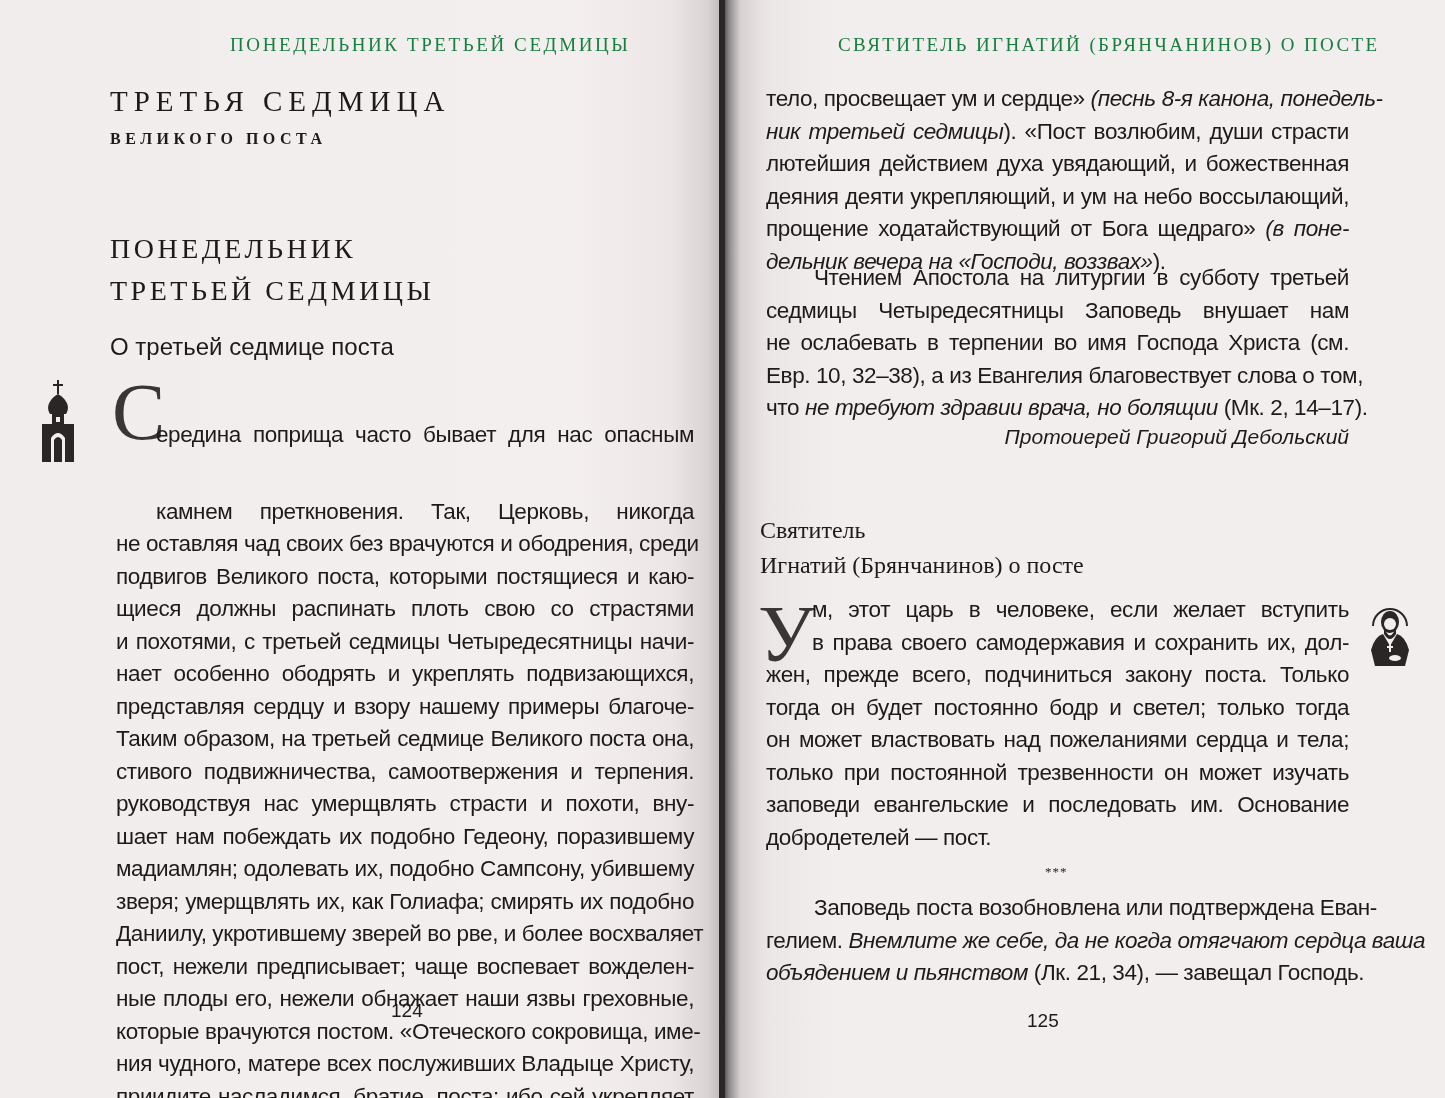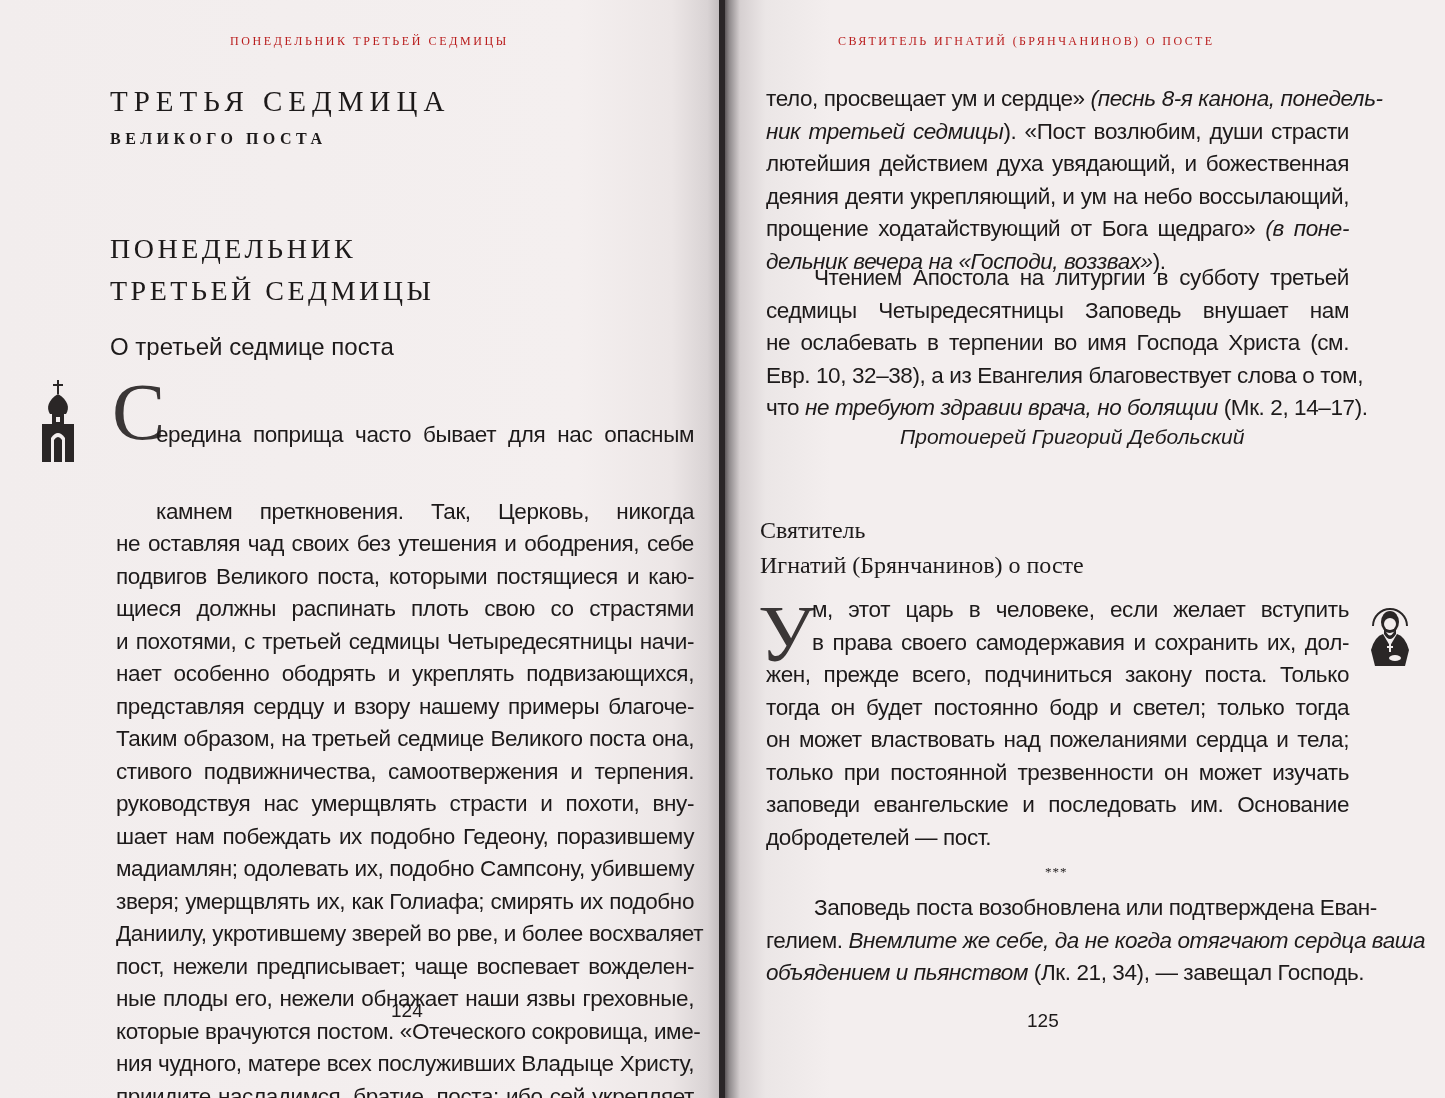--- a/index.html
+++ b/index.html
@@ -14,22 +14,22 @@
     position:absolute; top:0; height:1098px;
     background:#f3eeee;
   }
   .page-left { left:0; width:722px;
     background:linear-gradient(to right,#f2eded 0%,#f4efef 80%,#ece6e6 93%,#d9d3d4 98%,#bdb7b9 100%); }
   .page-right { left:722px; width:723px;
     background:linear-gradient(to right,#3a3538 0%,#8f8a8c 1%,#d6d0d1 2.5%,#ebe6e6 6%,#f3eeee 15%,#f3eeee 100%); }
   .gutter { position:absolute; left:719px; top:0; width:6px; height:1098px; background:#2a2628; }
 
   .running-head {
-    position:absolute; font-size:12px; letter-spacing:2.6px; text-transform:uppercase;
-    color:#b91c1c; white-space:nowrap;
+    position:absolute; font-size:19px; letter-spacing:2.6px; text-transform:uppercase;
+    color:#15803d; white-space:nowrap;
   }
   .rh-left { left:230px; top:34px; }
   .rh-right { left:838px; top:34px; letter-spacing:2.4px; }
 
   .centered { position:absolute; white-space:nowrap; }
   .title-1 { left:110px; width:580px; top:85px; font-size:29px; letter-spacing:6px; }
   .title-2 { left:110px; width:580px; top:130px; font-size:16px; letter-spacing:4.5px; font-weight:bold; }
   .title-3 { left:110px; width:580px; top:228px; font-size:28px; letter-spacing:3.5px; line-height:42px; }
   .sub-left { left:110px; width:580px; top:333px; font-size:24px; font-family:"Liberation Sans","DejaVu Sans",sans-serif; font-stretch:condensed; }
   .sub-right { left:760px; width:600px; top:513px; font-size:24px; line-height:35px; font-family:Liberation Serif, serif; }
@@ -50,21 +50,21 @@
   .pad-drop-r { padding-left:46px; }
   i, .it { font-style:italic; }
 
   .dropcap {
     position:absolute; font-size:80px; line-height:80px; color:#3a3636;
     font-family:"Liberation Serif","DejaVu Serif",serif;
   }
   .dc-left { left:112px; top:372px; }
   .dc-right { left:758px; top:594px; }
 
-  .signature { position:absolute; left:900px; top:425px; width:449px; 
+  .signature { position:absolute; left:900px; top:425px; width:449px; text-align:right;
     font-size:21px; font-style:italic; font-family:"Liberation Sans","DejaVu Sans",sans-serif; }
   .stars { position:absolute; left:1045px; top:864px; font-size:13px; letter-spacing:1px; }
   .page-number { position:absolute; font-size:19px; font-family:"Liberation Sans","DejaVu Sans",sans-serif;text-align:right; }
   .pn-left { left:391px; top:1000px; }
   .pn-right { left:1027px; top:1010px; }
 
   .icon { position:absolute; }
   .church { left:38px; top:380px; width:40px; height:82px; }
   .saint { left:1365px; top:600px; width:50px; height:70px; }
 </style>
@@ -92,21 +92,21 @@
   <rect x="18" y="37" width="4" height="5" fill="#f3eeee"></rect>
   <rect x="4" y="44" width="32" height="38" fill="#2a2626"></rect>
   <path d="M13 82 L13 58 Q20 48 27 58 L27 82 Z" fill="#f3eeee"></path>
   <path d="M16 82 L16 60 Q20 54 24 60 L24 82 Z" fill="#2a2626"></path>
 </svg>
 
 <div class="dropcap dc-left">С</div>
 <div class="body-text body-left">
   <span class="line pad-drop-l">ередина поприща часто бывает для нас опасным</span>
   <span class="line pad-drop-l">камнем преткновения. Так, Церковь, никогда</span>
-  <span class="line">не оставляя чад своих без утешения и ободрения, себе</span>
+  <span class="line">не оставляя чад своих без врачуются и ободрения, среди</span>
   <span class="line">подвигов Великого поста, которыми постящиеся и каю-</span>
   <span class="line">щиеся должны распинать плоть свою со страстями</span>
   <span class="line">и похотями, с третьей седмицы Четыредесятницы начи-</span>
   <span class="line">нает особенно ободрять и укреплять подвизающихся,</span>
   <span class="line">представляя сердцу и взору нашему примеры благоче-</span>
   <span class="line">Таким образом, на третьей седмице Великого поста она,</span>
   <span class="line">стивого подвижничества, самоотвержения и терпения.</span>
   <span class="line">руководствуя нас умерщвлять страсти и похоти, вну-</span>
   <span class="line">шает нам побеждать их подобно Гедеону, поразившему</span>
   <span class="line">мадиамлян; одолевать их, подобно Сампсону, убившему</span>

